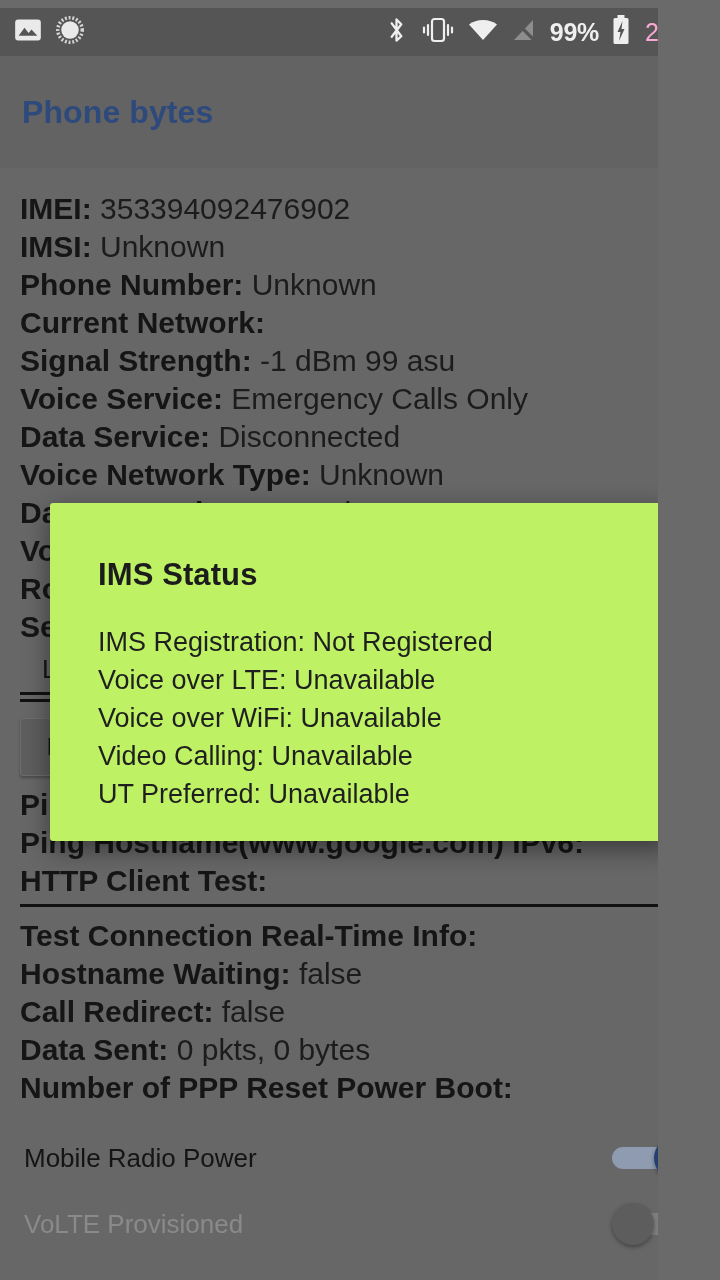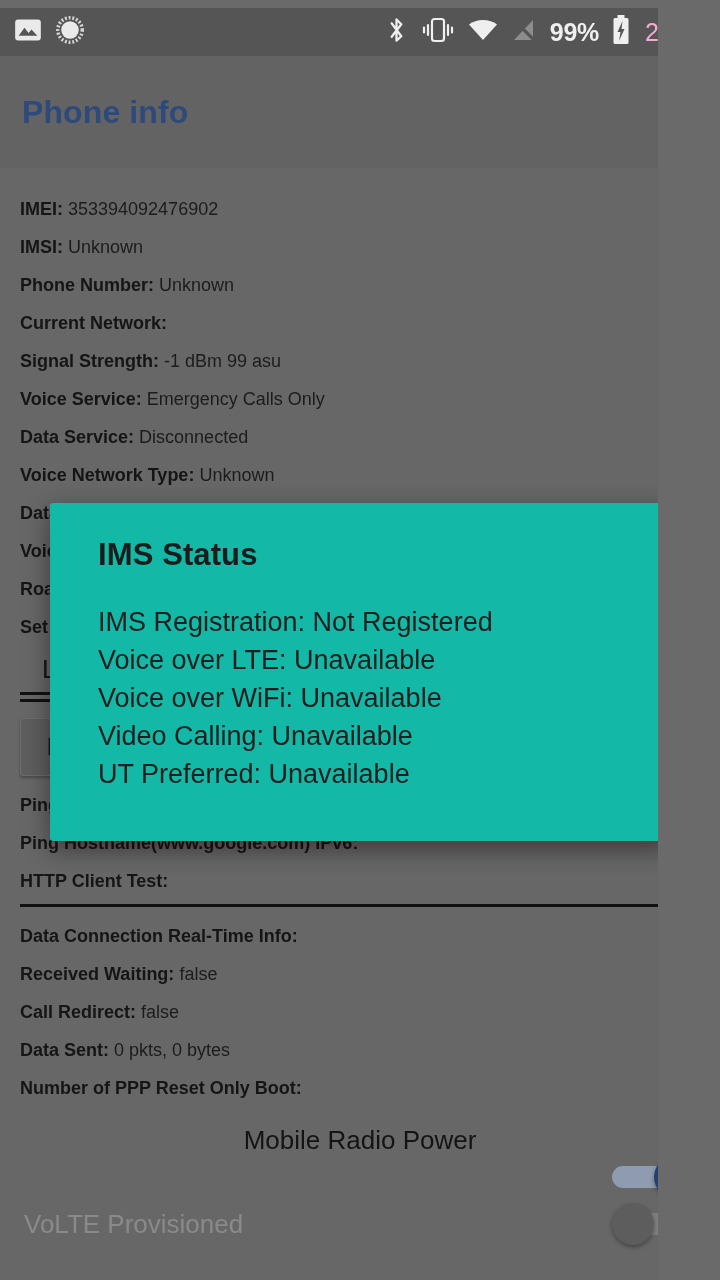--- a/index.html
+++ b/index.html
@@ -64,21 +64,21 @@
     border-radius:50%; background:#4b4b4b;
   }
 
   
   #content {
     position:absolute; top:160px; left:0;
     width:720px; height:1120px;
     padding:22px 20px 0 20px;
   }
   .info-row {
-    font-size:18px; line-height:38px;
+    font-size:30px; line-height:38px;
     color:#151515;
     white-space:nowrap;
   }
   .info-row .k { font-weight:bold; }
   .info-row .v { font-weight:normal; color:#1c1c1c; }
 
   .spinner-row {
     margin:6px 0 0 0;
     padding:0 0 6px 22px;
     font-size:26px; line-height:34px; color:#151515;
@@ -132,24 +132,24 @@
     box-shadow:0 2px 4px rgba(0,0,0,0.35);
   }
   .switch.off .track { background:#7e7e7e; }
   .switch.off .thumb { left:0; background:#5d5d5d; }
 
   
   #dialog {
     position:absolute;
     left:50px; top:495px;
     width:620px; height:338px;
-    background:#14b8a6;
+    background:#bef264;
     border-radius:3px;
     box-shadow:0 8px 26px rgba(0,0,0,0.45);
-    padding:34px 44px 0 48px;
+    padding:54px 44px 0 48px;
   }
   #dialog-title {
     font-size:31px; font-weight:bold;
     color:#1c1c1c;
     letter-spacing:0.1px;
     margin-bottom:30px;
   }
   .dialog-line {
     font-size:27px; line-height:38px;
     color:#1f1f1f;
@@ -206,21 +206,21 @@
           <rect x="5.5" y="0" width="7" height="3" fill="#efefef"></rect>
           <rect x="1.5" y="3" width="15" height="26" rx="1.5" fill="#efefef"></rect>
           <path d="M10.5 6 L5.5 17 L8.5 17 L7 26 L12.5 14 L9.5 14 Z" fill="#555555"></path>
         </svg>
       </span>
       <span id="status-clock">23:04</span>
     </div>
   </div>
 
   <div id="app-bar">
-    <div id="page-title">Phone info</div>
+    <div id="page-title">Phone bytes</div>
     <div id="overflow-menu-button">
       <span></span>
       <span></span>
       <span></span>
     </div>
   </div>
 
   <div id="content">
 
     <div>
@@ -294,42 +294,42 @@
       <div class="info-row">
         <span class="k">HTTP Client Test:</span>
         <span class="v"></span>
       </div>
     </div>
 
     <div class="section-divider"></div>
 
     <div>
       <div class="info-row">
-        <span class="k">Data Connection Real-Time Info:</span>
-        <span class="v"></span>
-      </div>
-      <div class="info-row">
-        <span class="k">Received Waiting:</span>
+        <span class="k">Test Connection Real-Time Info:</span>
+        <span class="v"></span>
+      </div>
+      <div class="info-row">
+        <span class="k">Hostname Waiting:</span>
         <span class="v">false</span>
       </div>
       <div class="info-row">
         <span class="k">Call Redirect:</span>
         <span class="v">false</span>
       </div>
       <div class="info-row">
         <span class="k">Data Sent:</span>
         <span class="v">0 pkts, 0 bytes</span>
       </div>
       <div class="info-row">
-        <span class="k">Number of PPP Reset Only Boot:</span>
-        <span class="v"></span>
-      </div>
-    </div>
-
-    <div class="toggle-row" style="margin-top:18px;flex-direction:column;">
+        <span class="k">Number of PPP Reset Power Boot:</span>
+        <span class="v"></span>
+      </div>
+    </div>
+
+    <div class="toggle-row" style="margin-top:18px;">
       <span class="tl-label">Mobile Radio Power</span>
       <span class="switch">
         <span class="track"></span>
         <span class="thumb"></span>
       </span>
     </div>
 
     <div class="toggle-row disabled">
       <span class="tl-label">VoLTE Provisioned</span>
       <span class="switch off">

